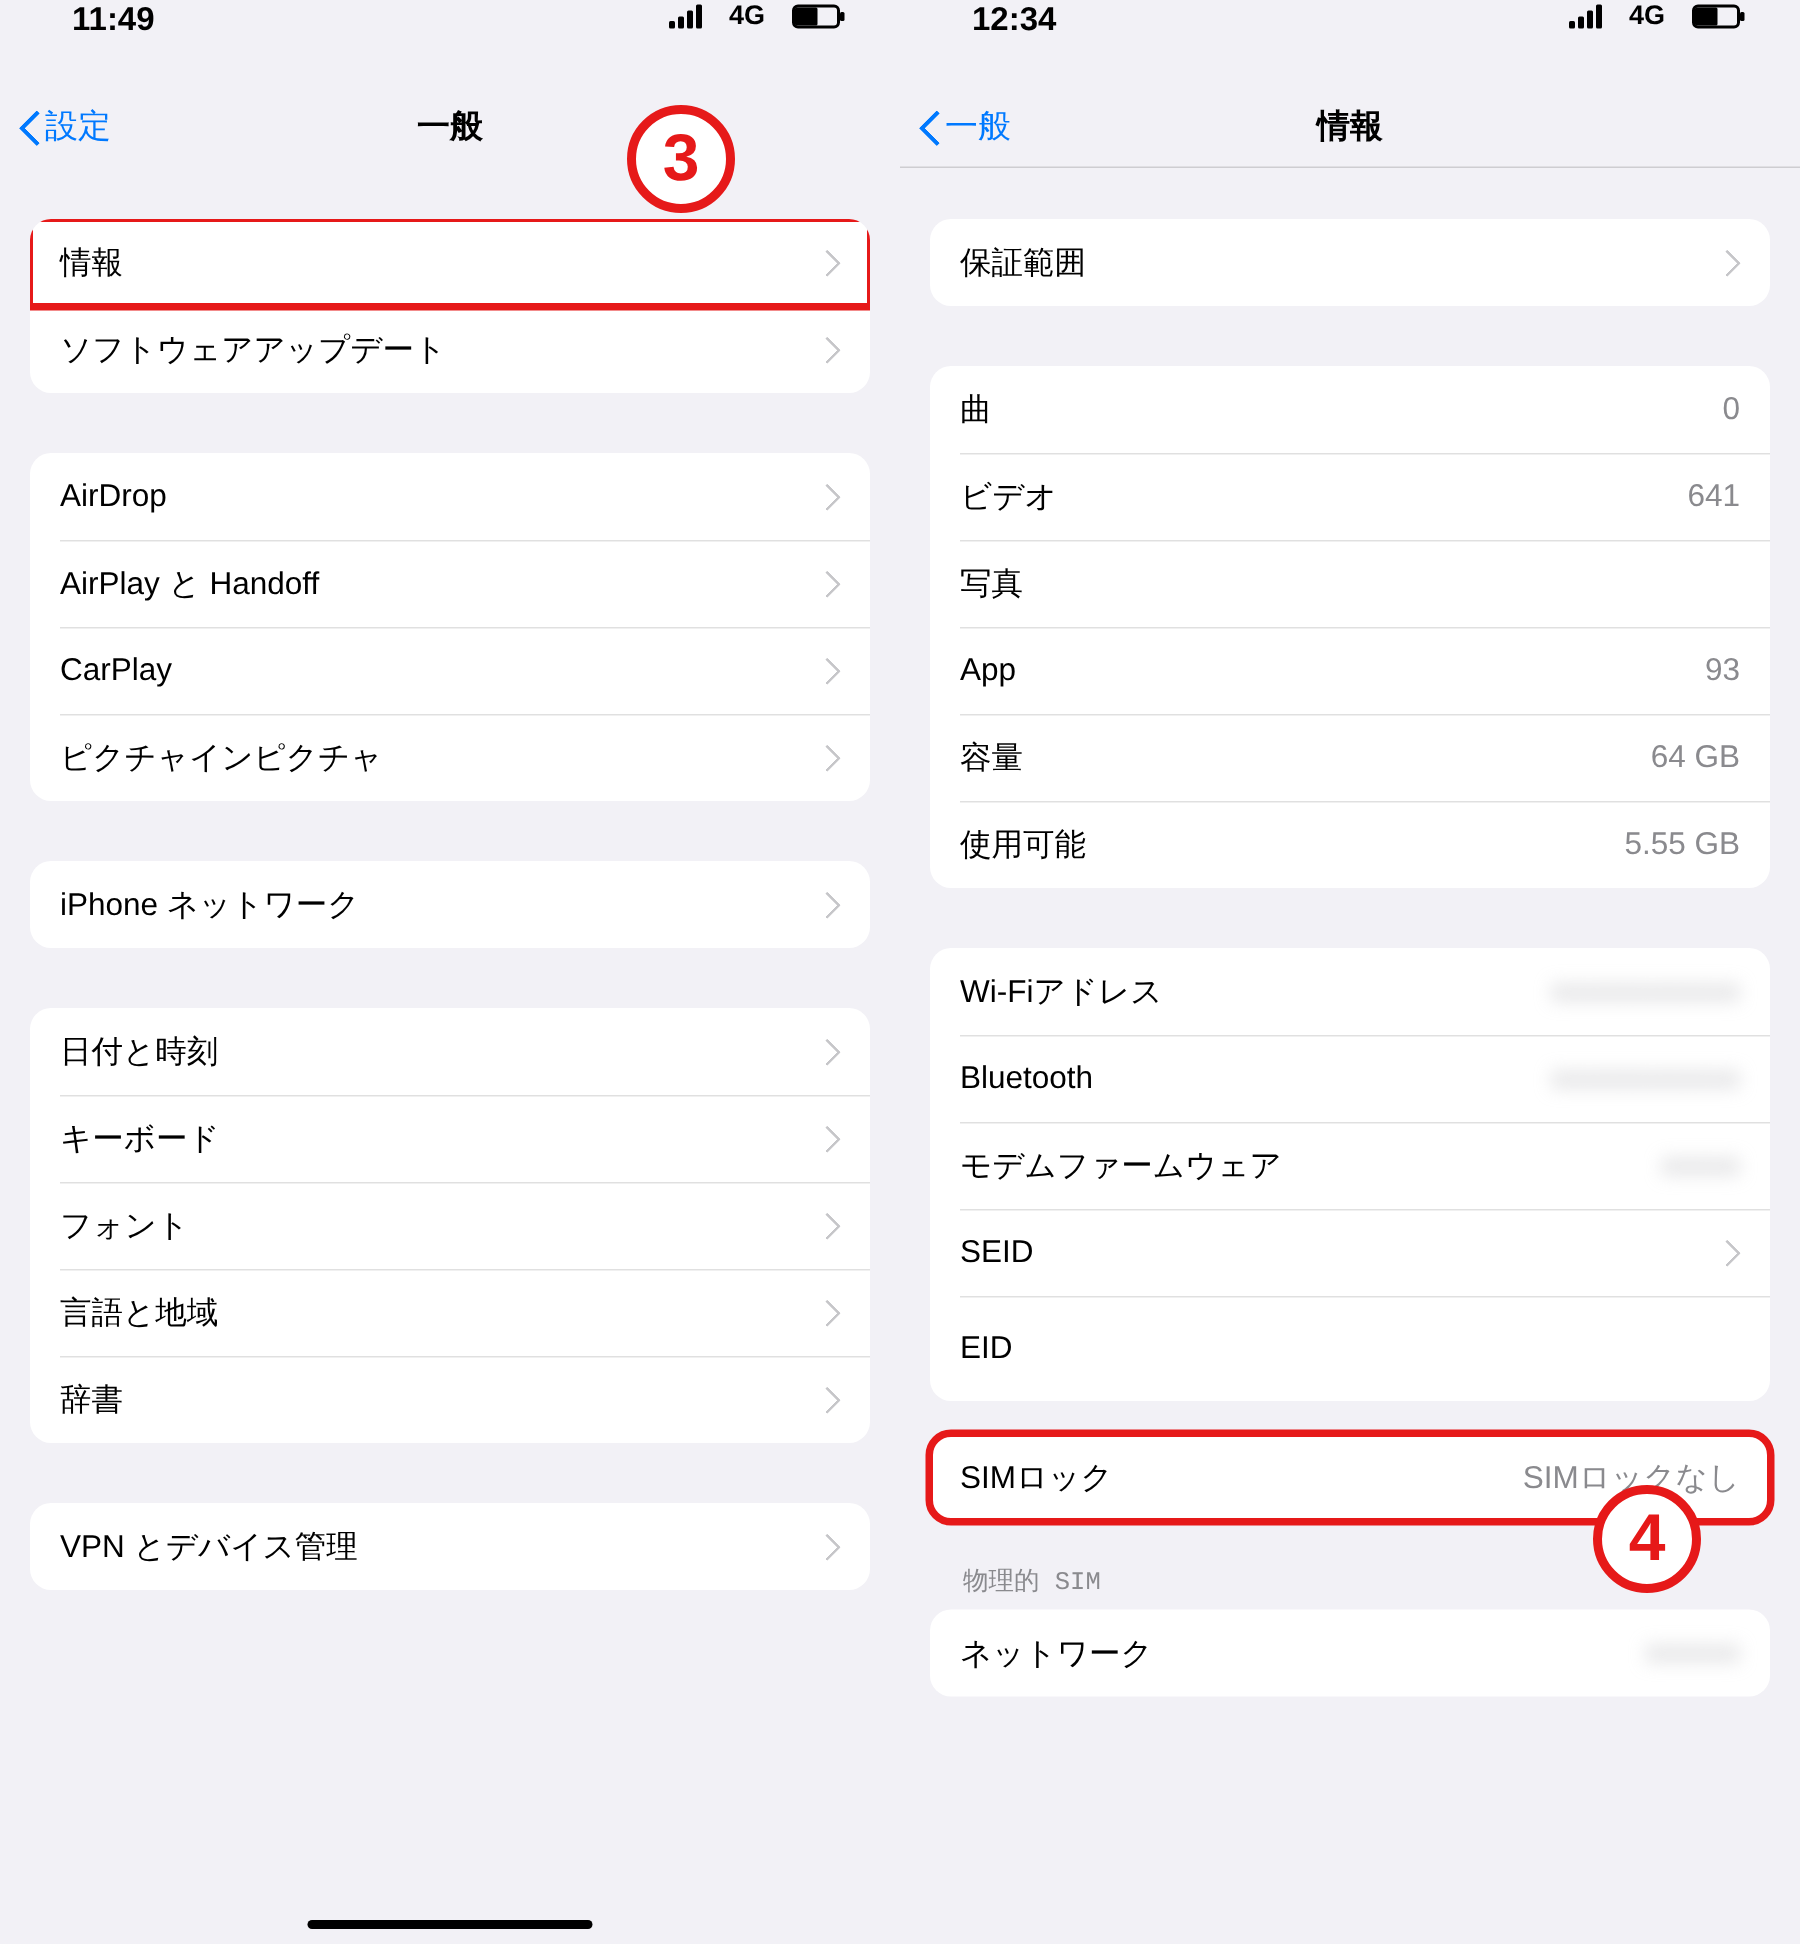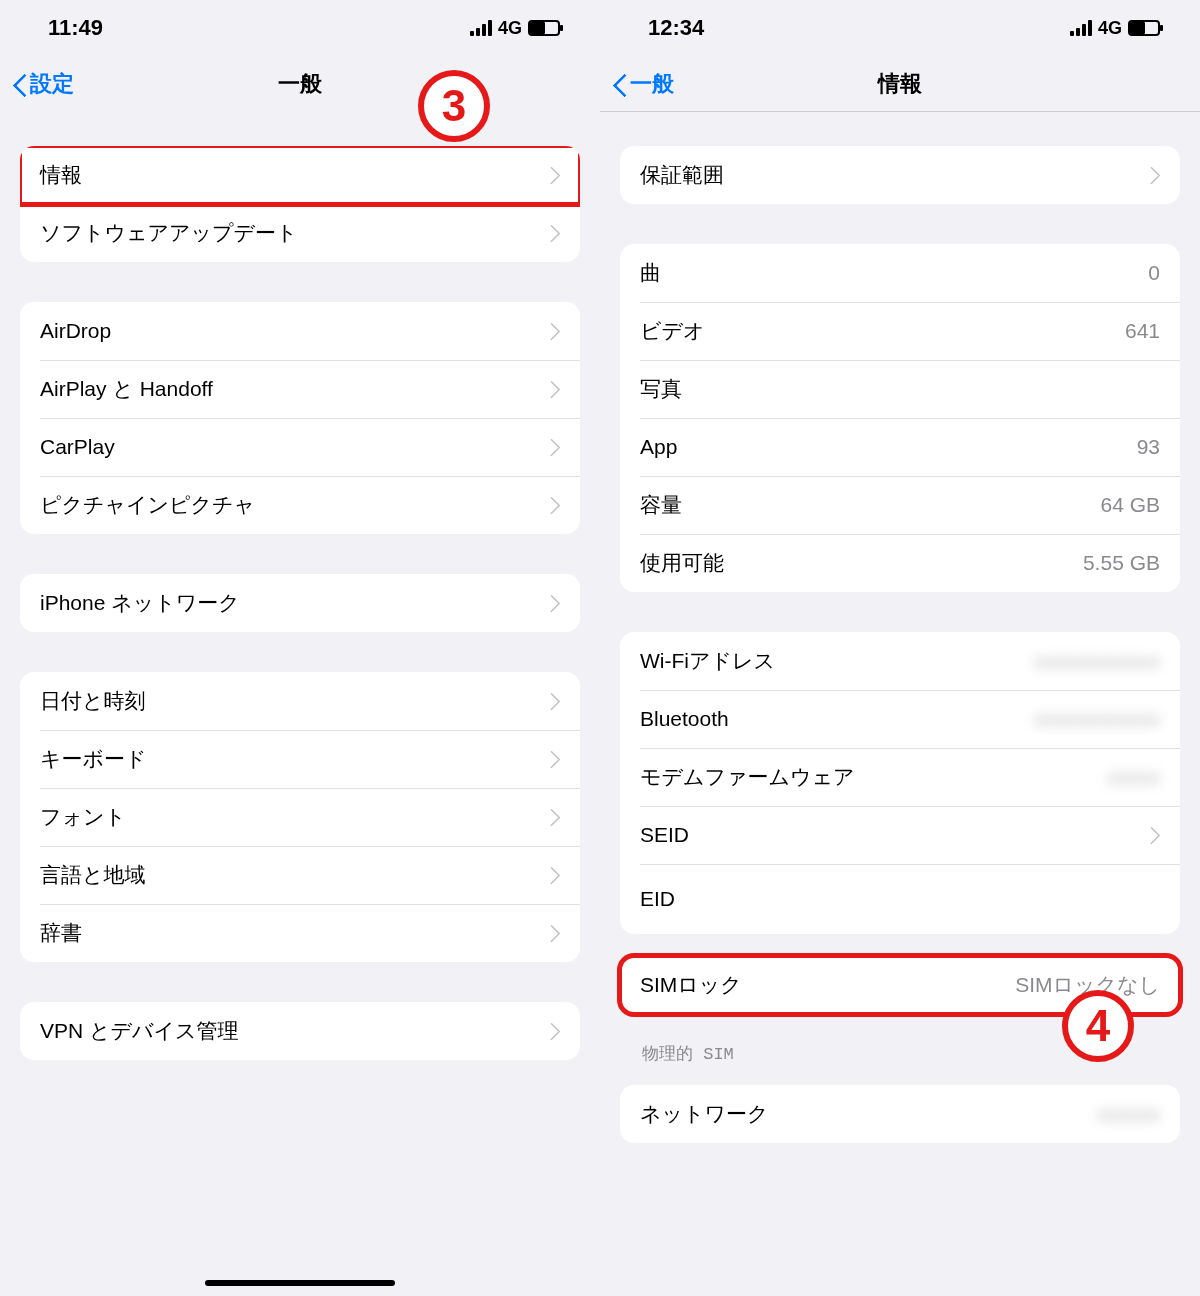--- a/index.html
+++ b/index.html
@@ -13,48 +13,48 @@
   }
   .phone {
     width: 600px;
     height: 1296px;
     background: #f2f1f6;
     position: relative;
   }
   .statusbar {
     height: 56px;
     display: flex;
-    align-items: center;
+    align-items: flex-start;
     justify-content: space-between;
     padding: 0 40px 0 48px;
     font-weight: 600;
     font-size: 22px;
   }
-  .status-right { display: flex; align-items: center; gap: 6px; }
+  .status-right { display: flex; align-items: center; gap: 18px; }
   .sig { display:inline-flex; align-items:flex-end; gap:2px; height:16px;}
   .sig span{background:#000;width:4px;border-radius:1px;}
   .sig span:nth-child(1){height:5px;}
   .sig span:nth-child(2){height:8px;}
   .sig span:nth-child(3){height:12px;}
   .sig span:nth-child(4){height:16px;}
   .net { font-size:18px; font-weight:600;}
   .bat {width:32px;height:16px;border:2px solid #000;border-radius:4px;position:relative;}
   .bat::after{content:"";position:absolute;right:-5px;top:3px;width:3px;height:6px;background:#000;border-radius:1px;}
   .bat i{display:block;height:100%;width:55%;background:#000;border-radius:1px;}
   .navbar {
     height: 56px;
     display: flex;
     align-items: center;
     position: relative;
     border-bottom: 0.5px solid transparent;
   }
   .navbar.border { border-bottom-color: rgba(0,0,0,0.15); }
   .nav-back {
     display: flex; align-items: center;
-    color:#0079ff; font-size:22px; padding-left:12px; gap:2px;font-weight:bold;
+    color:#0079ff; font-size:22px; padding-left:12px; gap:2px;
   }
   .nav-title{
     position:absolute; left:0; right:0; text-align:center;
     font-size:22px; font-weight:600; pointer-events:none;
   }
   .chev-left{width:16px;height:28px;display:inline-block;}
   .chev-left::before{content:"";display:block;width:14px;height:14px;border-left:3px solid #0079ff;border-bottom:3px solid #0079ff;transform:rotate(45deg);margin-top:7px;margin-left:4px;border-radius:1px;}
   .content{padding:0 20px 40px;}
   .group{
     background:#fff;border-radius:14px;margin-top:40px;overflow:hidden;
@@ -284,21 +284,21 @@
     </div>
 
     <div class="group highlight" style="margin-top:22px">
       <div class="row">
         <span class="label">SIMロック</span>
         <span class="value">SIMロックなし</span>
       </div>
     </div>
 
     <div class="section-header">物理的 SIM</div>
-    <div class="group" style="margin-top:12px">
+    <div class="group" style="margin-top:0">
       <div class="row">
         <span class="label">ネットワーク</span>
         <span class="value blur">xxxxxx</span>
       </div>
     </div>
 
   </div>
 </div>
 
 </body></html>

